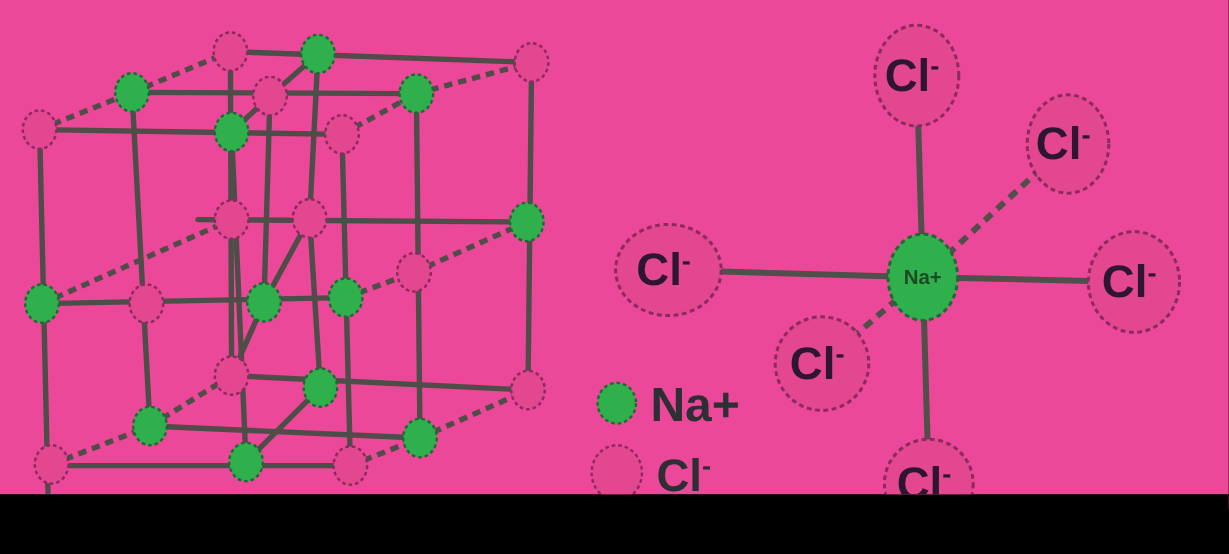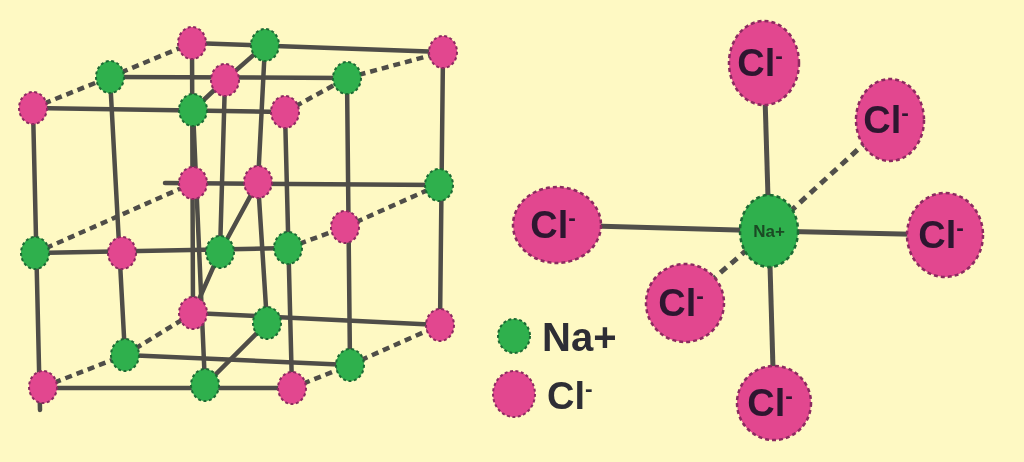--- a/index.html
+++ b/index.html
@@ -1,16 +1,16 @@
 <!DOCTYPE html>
 <html><head>
 <meta charset="utf-8">
 <style>
   html,body{margin:0;padding:0;background:#000;}
-  .stage{position:relative;width:1024px;height:462px;background:#fef9c3;overflow:hidden;
+  .stage{position:relative;width:1024px;height:412px;background:#ec4899;overflow:hidden;
          font-family:"Liberation Sans","DejaVu Sans",sans-serif;}
   svg{display:block;}
   text{font-family:"Liberation Sans","DejaVu Sans",sans-serif;}
 </style>
 </head>
 <body>
 
 <div class="stage">
   <svg id="fig" width="1024" height="462" viewBox="0 0 1024 462">
     <g id="lattice">

